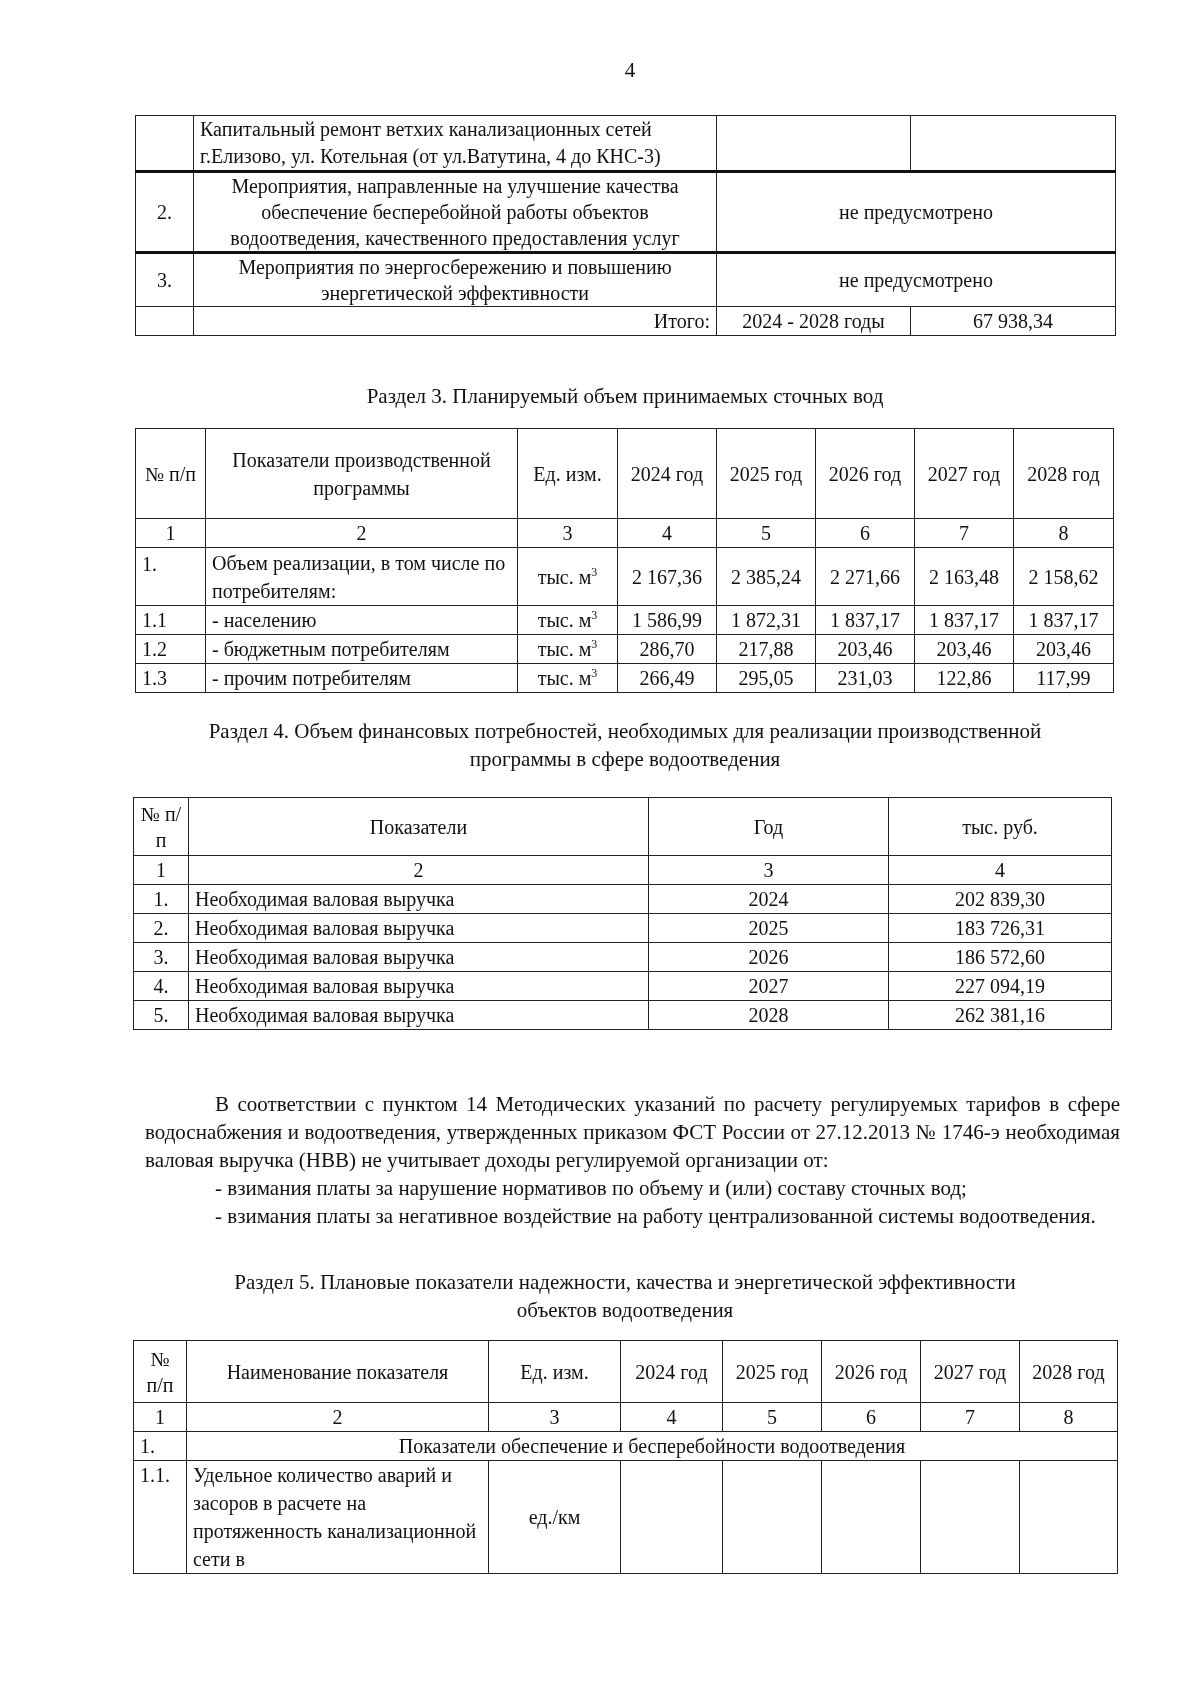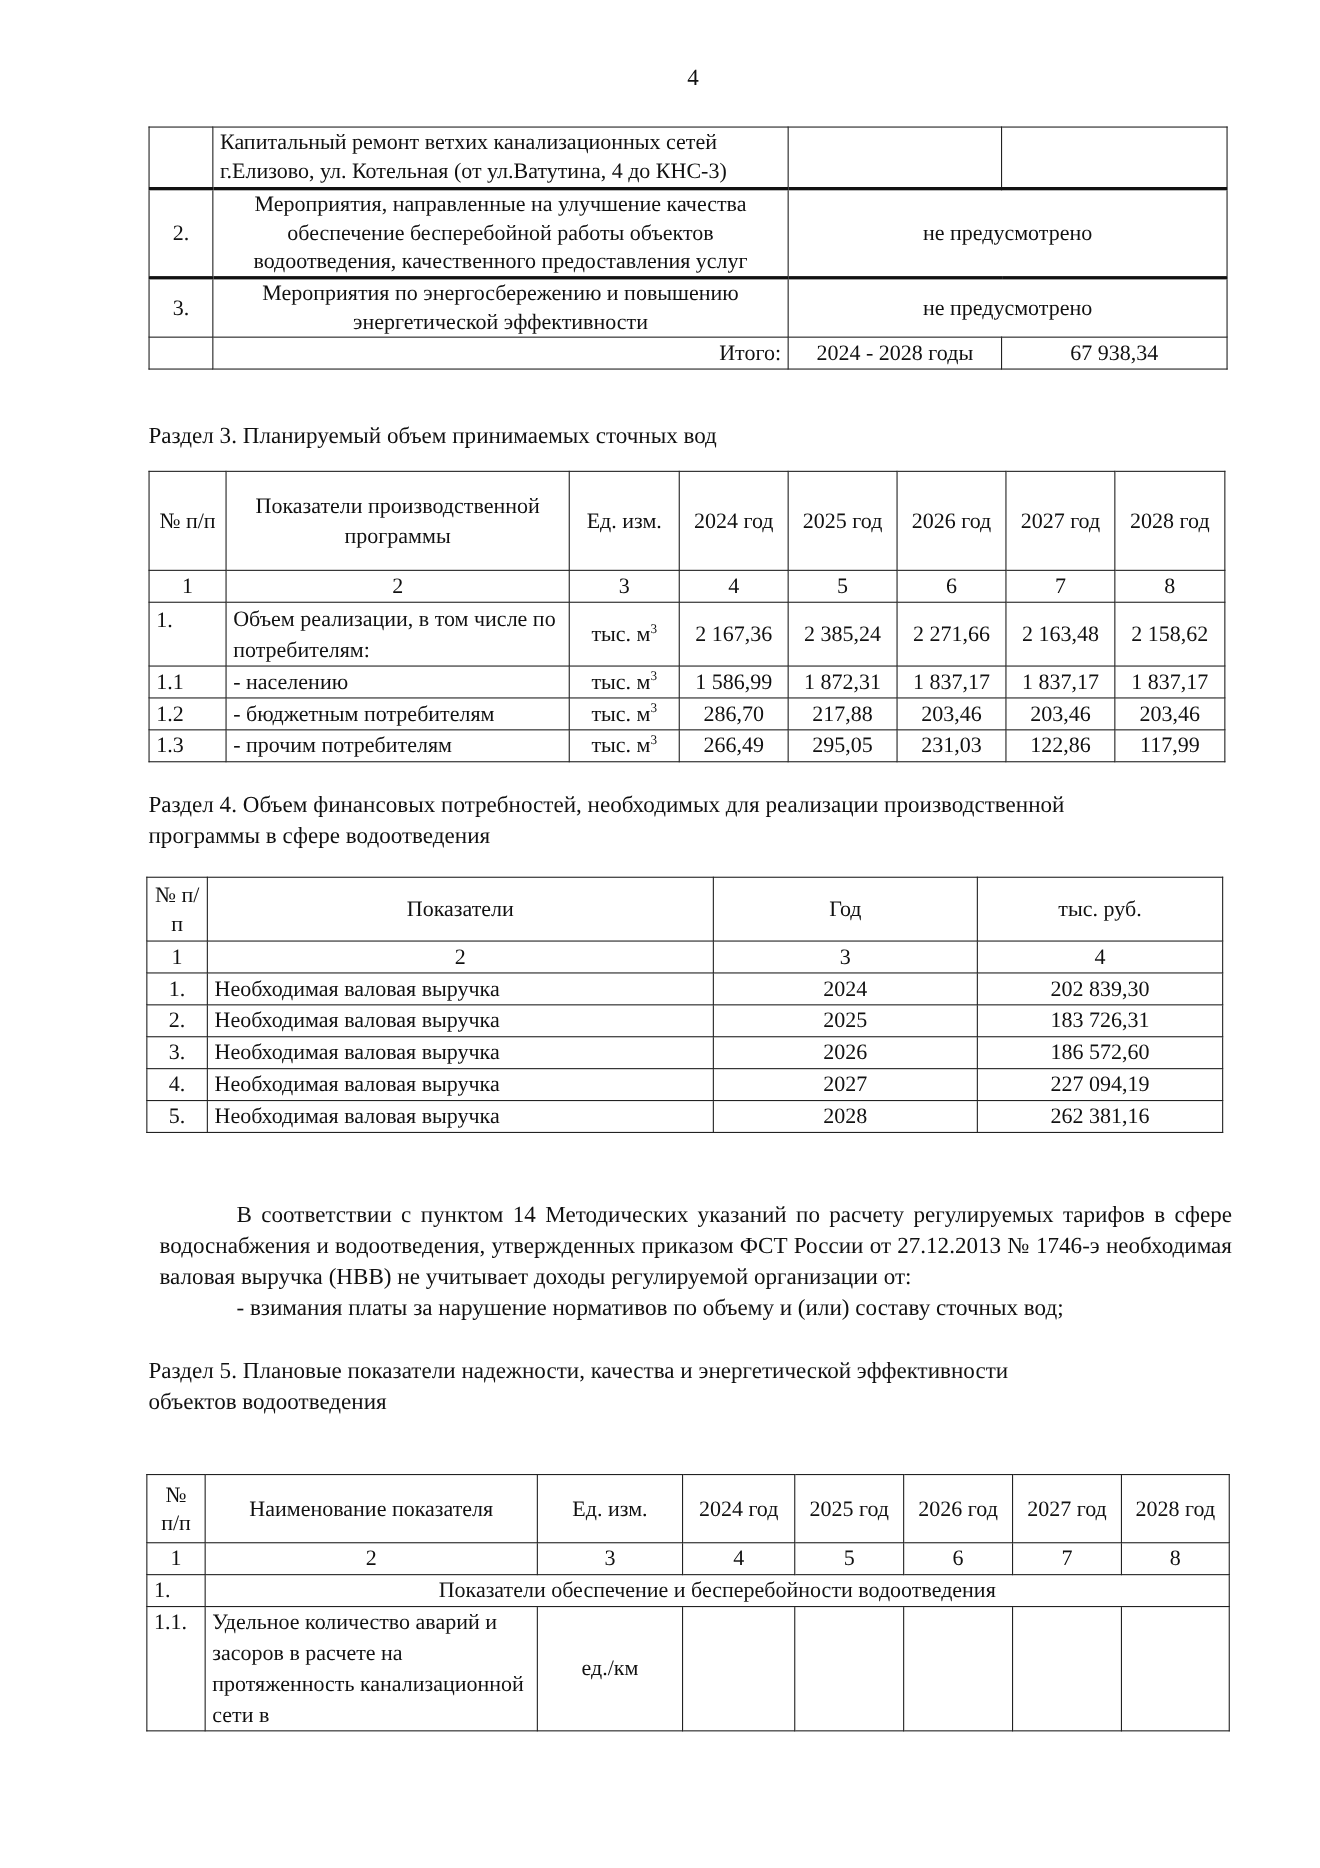--- a/index.html
+++ b/index.html
@@ -8,21 +8,21 @@
     font-family: "Liberation Serif", "DejaVu Serif", serif;
     color: #111111; font-size: 20px;
   }
   .page-num { position: absolute; top: 58px; left: 0; width: 1260px; text-align: center; font-size: 21px; }
   table { border-collapse: collapse; position: absolute; table-layout: fixed; padding-left: 40px; }
   td, th { border: 1.5px solid #222; padding: 0 6px; font-weight: normal; line-height: 28px; vertical-align: middle; }
   .c { text-align: center; }
   .l { text-align: left; }
   .r { text-align: right; }
   .thick-top td { border-top: 3px solid #111; }
-  .title { position: absolute; left: 135px; width: 980px; font-size: 21px; line-height: 28px; }
+  .title { position: absolute; left: 135px; width: 980px; text-align: center; font-size: 21px; line-height: 28px; }
   .para { position: absolute; left: 145px; width: 975px; font-size: 21px; line-height: 28px; text-align: justify; }
   .para p { margin: 0; }
   .indent { text-indent: 70px; }
   sup { font-size: 12px; line-height: 0; }
 
   #t1 { top: 115px; left: 135px; width: 980px; }
   #t2 { top: 428px; left: 135px; width: 978px; }
   #t3 { top: 797px; left: 133px; width: 978px; }
   #t4 { top: 1340px; left: 133px; width: 984px; }
 </style>
@@ -193,23 +193,24 @@
     <td class="l">Необходимая валовая выручка</td>
     <td class="c">2028</td>
     <td class="c">262 381,16</td>
   </tr>
 </tbody>
   </table>
 
 <div class="para" style="top:1090px">
   <p class="indent">В соответствии с пунктом 14 Методических указаний по расчету регулируемых тарифов в сфере водоснабжения и водоотведения, утвержденных приказом ФСТ России от 27.12.2013 № 1746-э необходимая валовая выручка (НВВ) не учитывает доходы регулируемой организации от:</p>
   <p class="indent">- взимания платы за нарушение нормативов по объему и (или) составу сточных вод;</p>
+  <p class="indent">- взимания платы за негативное воздействие на работу централизованной системы водоотведения.</p>
 </div>
 
-<div class="title" style="top:1232px">
+<div class="title" style="top:1268px">
   <div>Раздел 5. Плановые показатели надежности, качества и энергетической эффективности</div>
   <div>объектов водоотведения</div>
 </div>
 <table id="t4">
   <colgroup>
     <col style="width:53px">
       <col style="width:302px">
       <col style="width:132px">
     <col style="width:102px">
       <col style="width:99px">

